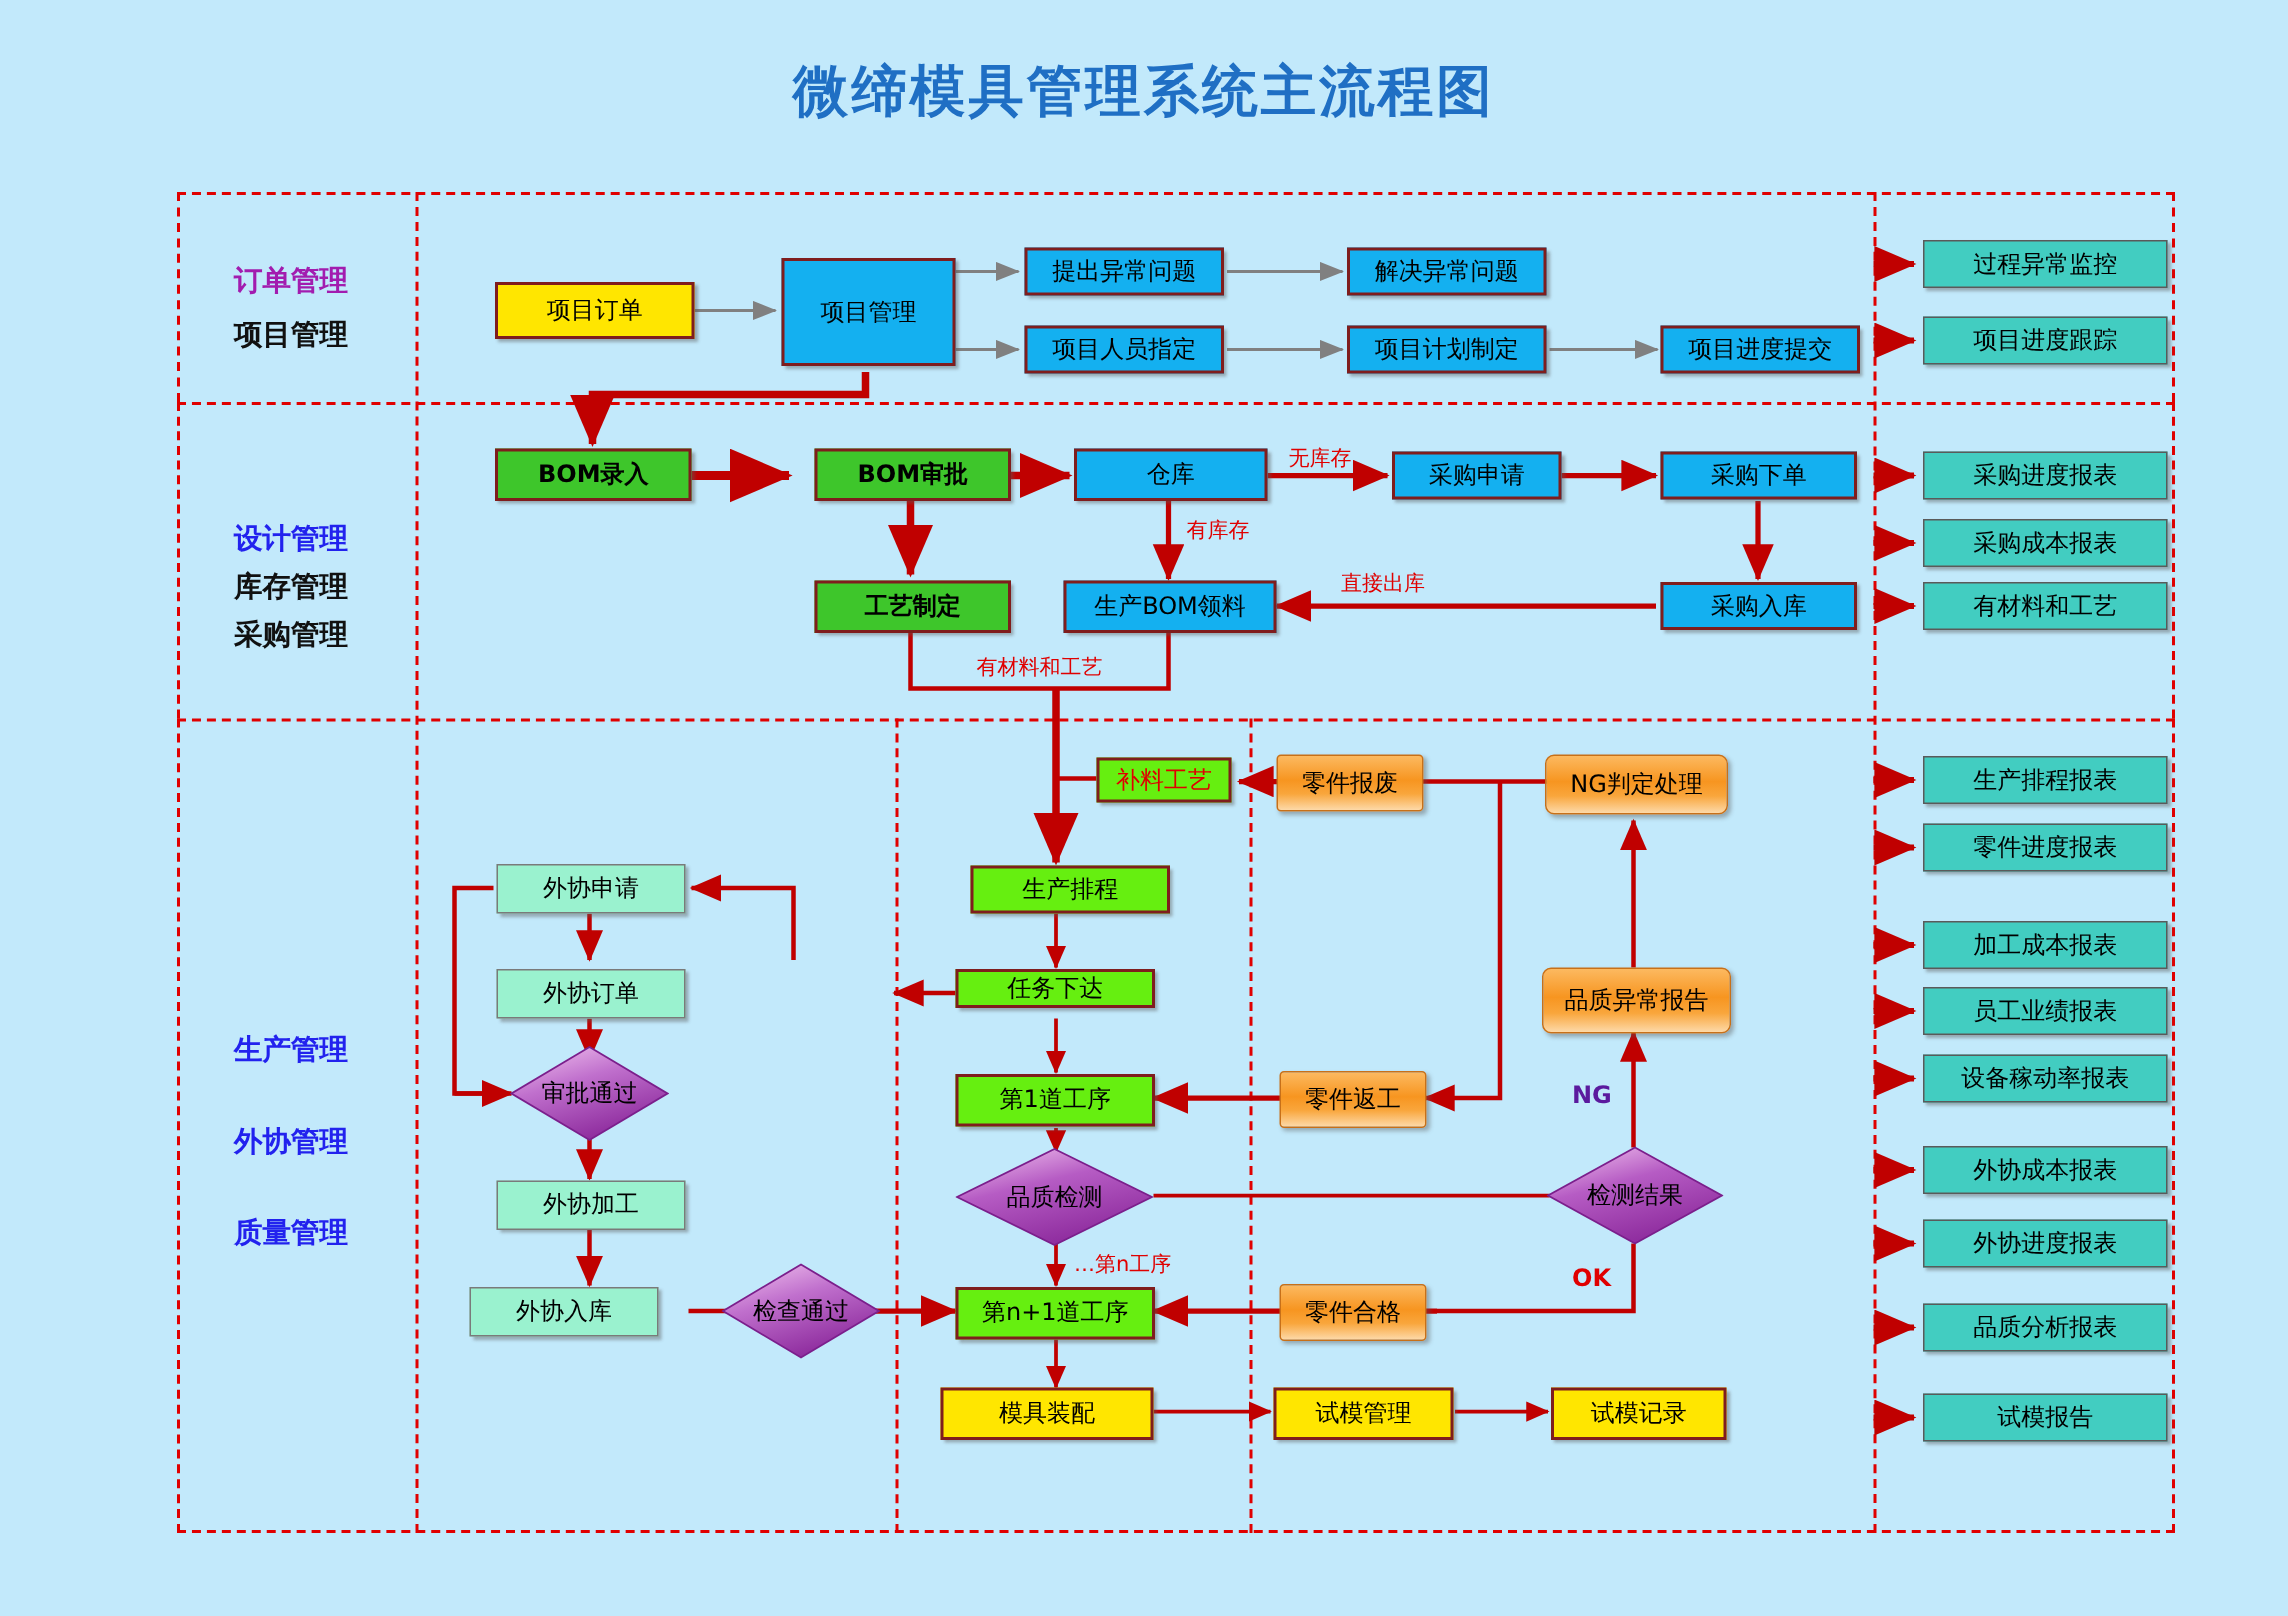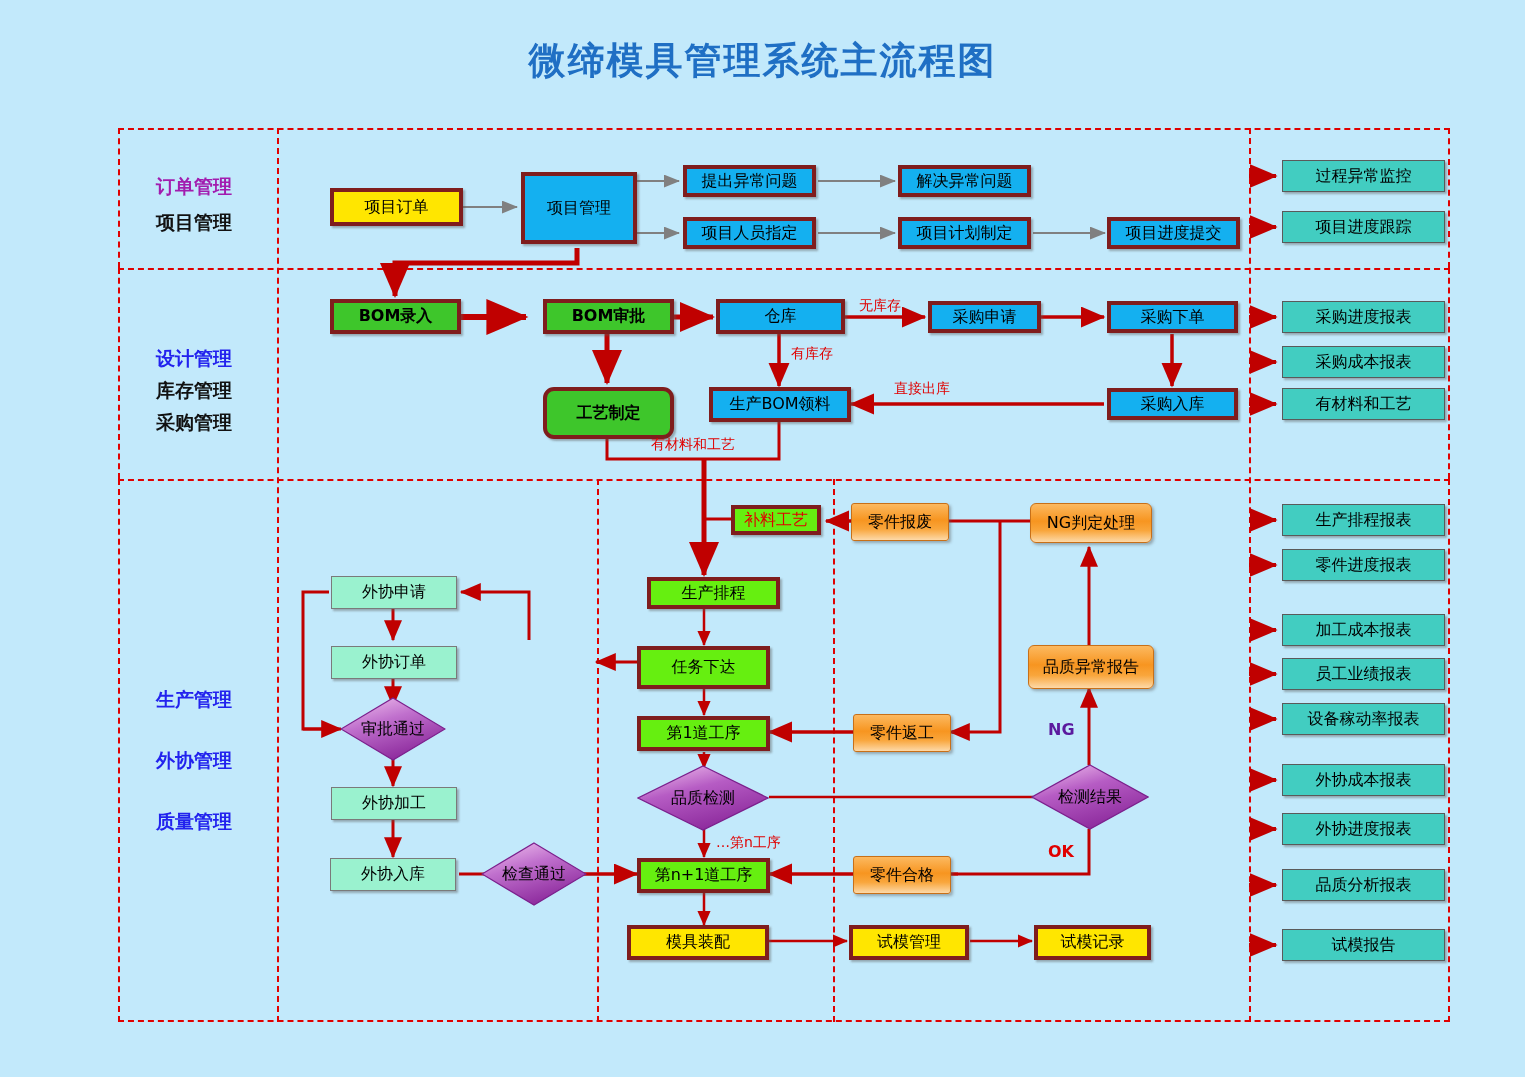--- a/index.html
+++ b/index.html
@@ -25,21 +25,21 @@
 
   
   .node{
     position:absolute;box-sizing:border-box;
     display:flex;align-items:center;justify-content:center;
     text-align:center;line-height:1.15;
     color:#000;font-size:16px;
     font-family:"DejaVu Sans","Liberation Sans",sans-serif;
   }
   .rect{
-    border:4px solid #7f1d1d;
+    border:2px solid #7f1d1d;
     box-shadow:2px 2px 2px rgba(90,90,90,.45);
   }
   .cyan{background:#14b0f0;}
   .yellow{background:#ffe600;}
   .green{background:#3ec62b;color:#000;font-weight:bold;}
   .green2{background:#66ef10;}
   .teal{background:#42cdc1;border:1px solid #5a5a5a;}
   .mint{background:#9af2cf;border:1px solid #7a7a7a;}
   .redtext{color:#e00000;}
 
@@ -210,50 +210,50 @@
   <div class="node rect cyan" style="left:1107px;top:217px;width:133px;height:32px;">项目进度提交</div>
 
   <div class="node rect teal" style="left:1282px;top:160px;width:163px;height:32px;">过程异常监控</div>
   <div class="node rect teal" style="left:1282px;top:211px;width:163px;height:32px;">项目进度跟踪</div>
 
   <div class="node rect green" style="left:330px;top:299px;width:131px;height:35px;">BOM录入</div>
   <div class="node rect green" style="left:543px;top:299px;width:131px;height:35px;">BOM审批</div>
   <div class="node rect cyan" style="left:716px;top:299px;width:129px;height:35px;">仓库</div>
   <div class="node rect cyan" style="left:928px;top:301px;width:113px;height:32px;">采购申请</div>
   <div class="node rect cyan" style="left:1107px;top:301px;width:131px;height:32px;">采购下单</div>
-  <div class="node rect green" style="left:543px;top:387px;width:131px;height:52px;border-radius:11px;">工艺制定</div>
+  <div class="node rect green" style="left:543px;top:387px;width:131px;height:35px;">工艺制定</div>
   <div class="node rect cyan" style="left:709px;top:387px;width:142px;height:35px;">生产BOM领料</div>
   <div class="node rect cyan" style="left:1107px;top:388px;width:131px;height:32px;">采购入库</div>
 
   <div class="node rect teal" style="left:1282px;top:301px;width:163px;height:32px;">采购进度报表</div>
   <div class="node rect teal" style="left:1282px;top:346px;width:163px;height:32px;">采购成本报表</div>
   <div class="node rect teal" style="left:1282px;top:388px;width:163px;height:32px;">有材料和工艺</div>
 
   <div class="elabel" style="left:859px;top:297px;">无库存</div>
   <div class="elabel" style="left:791px;top:345px;">有库存</div>
   <div class="elabel" style="left:894px;top:380px;">直接出库</div>
   <div class="elabel" style="left:651px;top:436px;">有材料和工艺</div>
 
   <div class="node rect green2 redtext" style="left:731px;top:505px;width:90px;height:30px;">补料工艺</div>
   <div class="node rect green2" style="left:637px;top:577px;width:133px;height:32px;margin-left:10px;">生产排程</div>
-  <div class="node rect green2" style="left:637px;top:646px;width:133px;height:43px;text-align:center;">任务下达</div>
+  <div class="node rect green2" style="left:637px;top:646px;width:133px;height:26px;text-align:center;">任务下达</div>
   <div class="node rect green2" style="left:637px;top:716px;width:133px;height:35px;">
      <span>第1道工序</span>
   </div>
   <div class="node rect green2" style="left:637px;top:858px;width:133px;height:35px;">
      <span>第n+1道工序</span>
   </div>
   <div class="node rect yellow" style="left:627px;top:925px;width:142px;height:35px;">模具装配</div>
   <div class="node rect yellow" style="left:849px;top:925px;width:120px;height:35px;">试模管理</div>
   <div class="node rect yellow" style="left:1034px;top:925px;width:117px;height:35px;">试模记录</div>
 
   <div class="node rect mint" style="left:331px;top:576px;width:126px;height:33px;">外协申请</div>
   <div class="node rect mint" style="left:331px;top:646px;width:126px;height:33px;">外协订单</div>
   <div class="node rect mint" style="left:331px;top:787px;width:126px;height:33px;">外协加工</div>
-  <div class="node rect mint" style="left:330px;top:858px;width:126px;height:33px;">外协入库</div>
+  <div class="node rect mint" style="left:313px;top:858px;width:126px;height:33px;">外协入库</div>
 
 
   <div class="diamond" style="left:340px;top:697px;width:106px;height:64px;">
     <svg width="106" height="64" viewBox="0 0 106 64">
         <defs>
       <linearGradient id="pg2" x1="0" y1="0" x2="0.5" y2="1">
             <stop offset="0" stop-color="#f4c8f0"></stop>
             <stop offset="0.45" stop-color="#c070cd"></stop>
             <stop offset="1" stop-color="#8e2c9e"></stop>
           </linearGradient>

